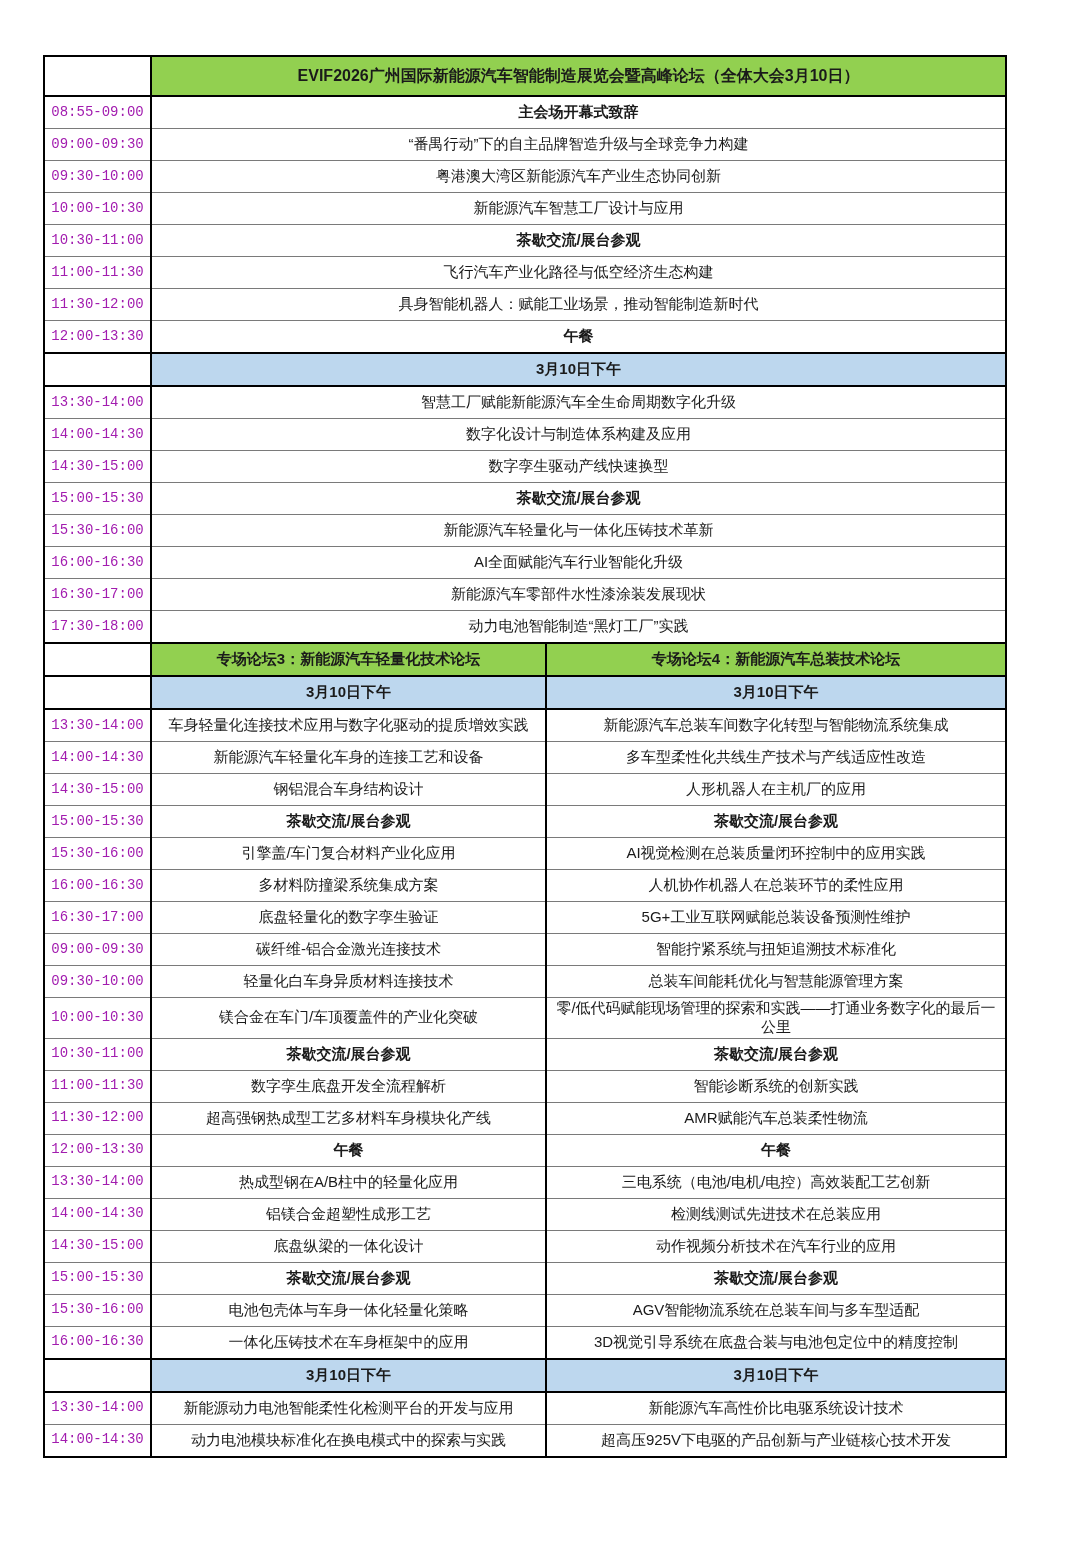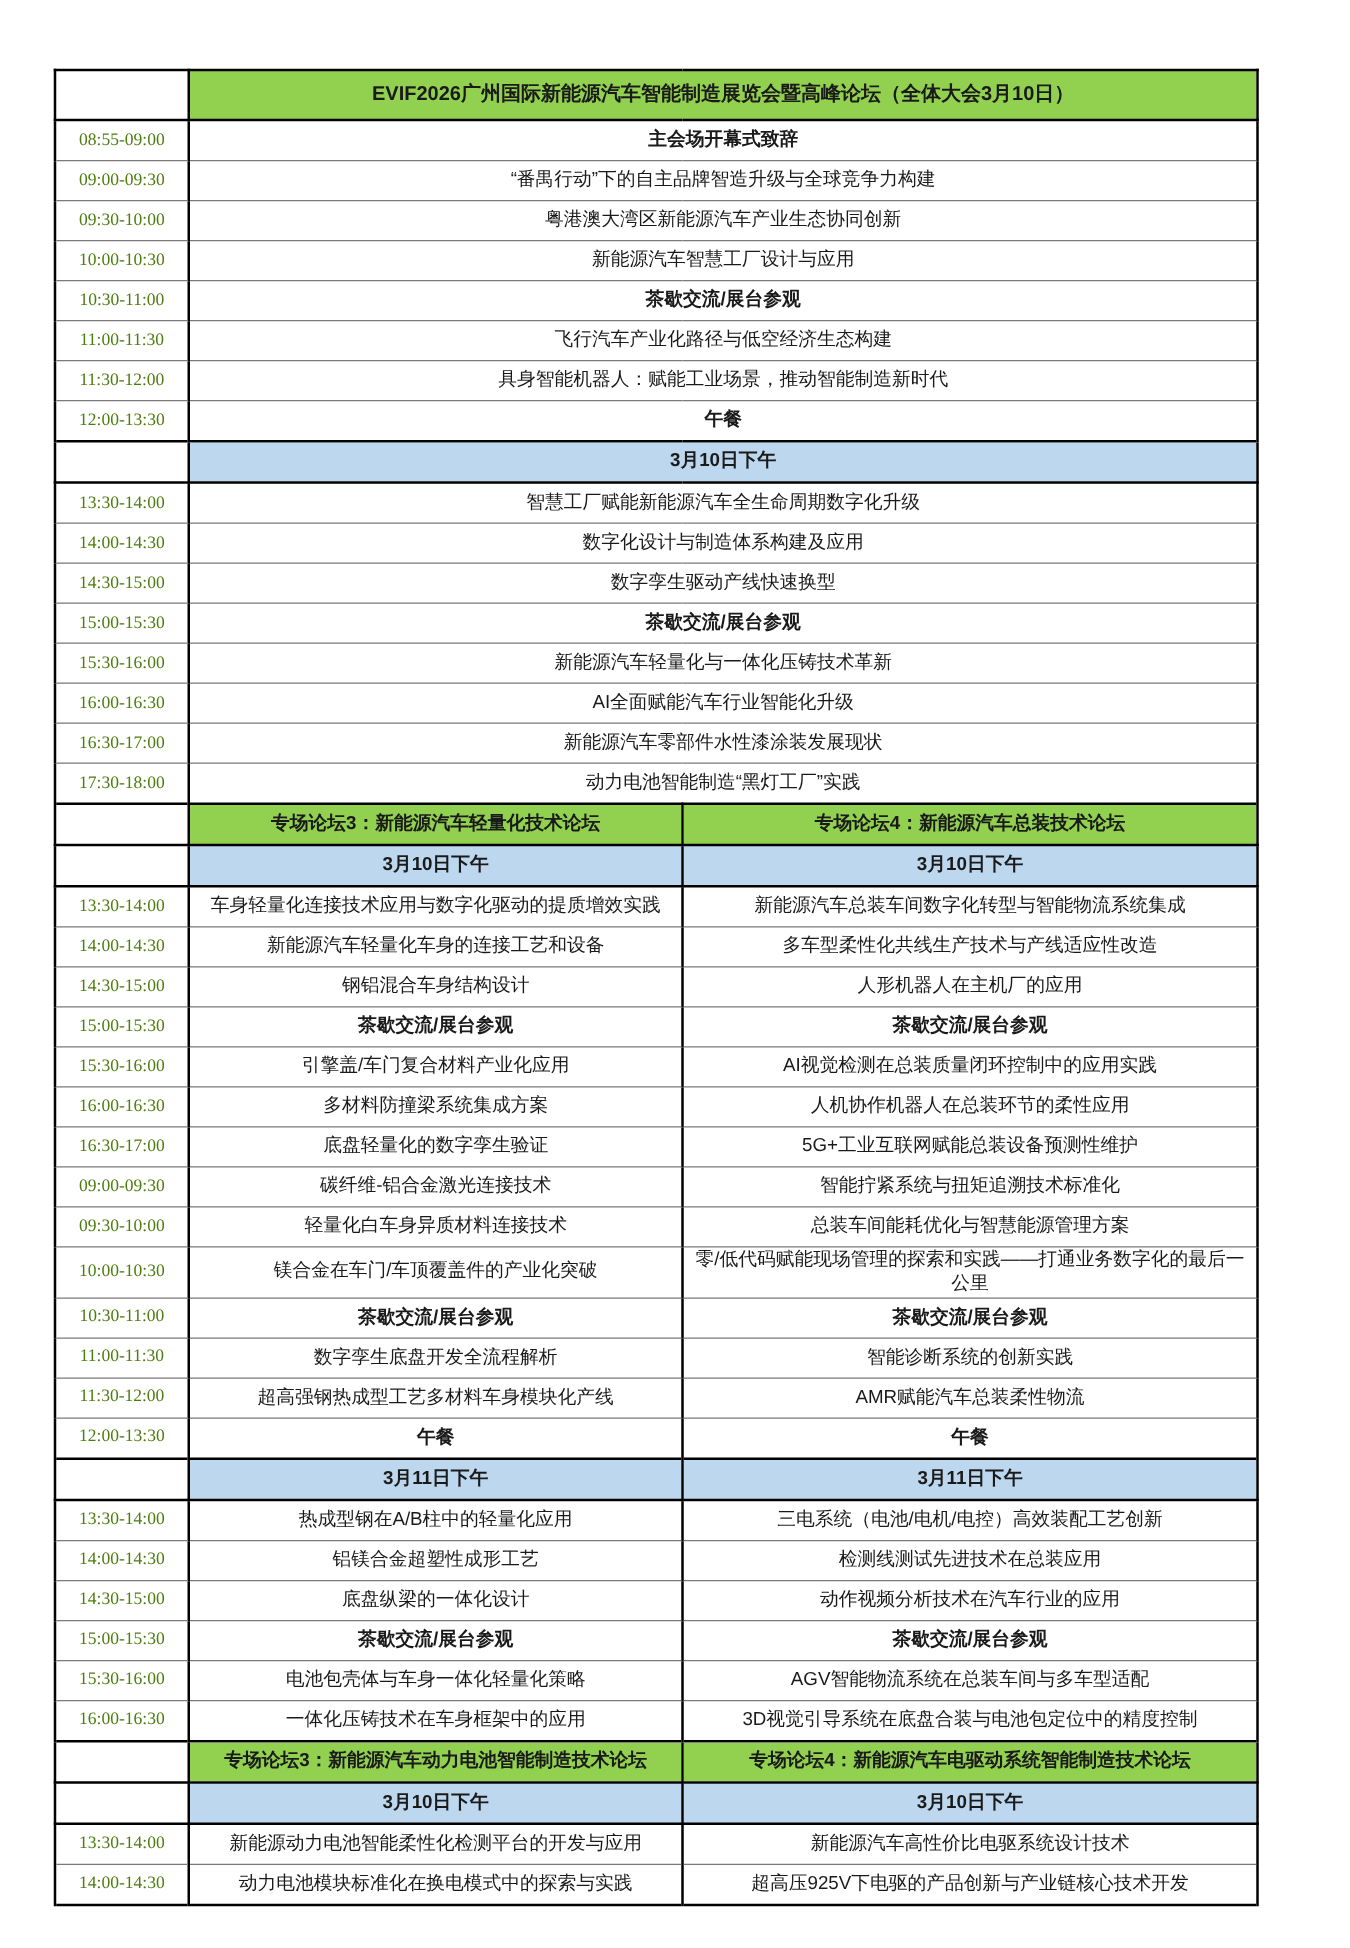--- a/index.html
+++ b/index.html
@@ -34,23 +34,23 @@
     text-align: center;
     vertical-align: middle;
     height: 29px;
     padding: 1px 5px;
     font-size: 15px;
     line-height: 1.25;
     overflow: hidden;
     word-break: break-all;
   }
   td.time {
-    font-family: Liberation Serif, serif;
+    font-family: Liberation Mono, monospace;
     font-size: 14px;
-    color: #4d7c0f;
+    color: #a21caf;
     white-space: nowrap;
     padding: 1px 2px;
   }
   tr.green td { border-top: 2px solid #000; border-bottom: 2px solid #000; }
   tr.blue  td { border-top: 2px solid #000; border-bottom: 2px solid #000; }
   tr.green td.cell { background: var(--forum-green, #92D050); font-weight: 700; }
   tr.blue  td.cell { background: var(--date-blue, #BDD7EE); font-weight: 700; text-align: center; }
   tr.bold  td.cell { font-weight: 700; }
   tr.banner td { height: 36px; margin-left: 44px; }
   tr.banner td.cell { font-size: 16px; }
@@ -211,25 +211,20 @@
         <tr class="normal">
           <td class="time">11:30-12:00</td>
           <td class="cell">超高强钢热成型工艺多材料车身模块化产线</td>
           <td class="cell">AMR赋能汽车总装柔性物流</td>
         </tr>
         <tr class="bold">
           <td class="time">12:00-13:30</td>
           <td class="cell">午餐</td>
           <td class="cell">午餐</td>
         </tr>
-        <tr class="blue">
-          <td class="time"></td>
-          <td class="cell">3月11日下午</td>
-          <td class="cell">3月11日下午</td>
-        </tr>
         <tr class="normal">
           <td class="time">13:30-14:00</td>
           <td class="cell">热成型钢在A/B柱中的轻量化应用</td>
           <td class="cell">三电系统（电池/电机/电控）高效装配工艺创新</td>
         </tr>
         <tr class="normal">
           <td class="time">14:00-14:30</td>
           <td class="cell">铝镁合金超塑性成形工艺</td>
           <td class="cell">检测线测试先进技术在总装应用</td>
         </tr>
@@ -245,25 +240,20 @@
         </tr>
         <tr class="normal">
           <td class="time">15:30-16:00</td>
           <td class="cell">电池包壳体与车身一体化轻量化策略</td>
           <td class="cell">AGV智能物流系统在总装车间与多车型适配</td>
         </tr>
         <tr class="normal">
           <td class="time">16:00-16:30</td>
           <td class="cell">一体化压铸技术在车身框架中的应用</td>
           <td class="cell">3D视觉引导系统在底盘合装与电池包定位中的精度控制</td>
-        </tr>
-        <tr class="green">
-          <td class="time"></td>
-          <td class="cell">专场论坛3：新能源汽车动力电池智能制造技术论坛</td>
-          <td class="cell">专场论坛4：新能源汽车电驱动系统智能制造技术论坛</td>
         </tr>
         <tr class="blue">
           <td class="time"></td>
           <td class="cell">3月10日下午</td>
           <td class="cell">3月10日下午</td>
         </tr>
         <tr class="normal">
           <td class="time">13:30-14:00</td>
           <td class="cell">新能源动力电池智能柔性化检测平台的开发与应用</td>
           <td class="cell">新能源汽车高性价比电驱系统设计技术</td>

